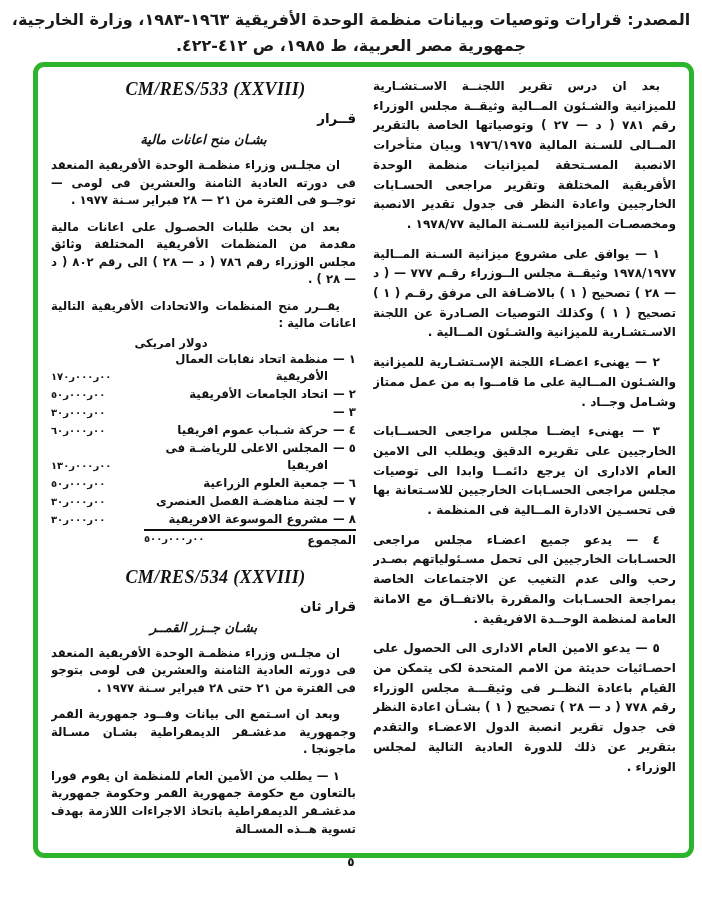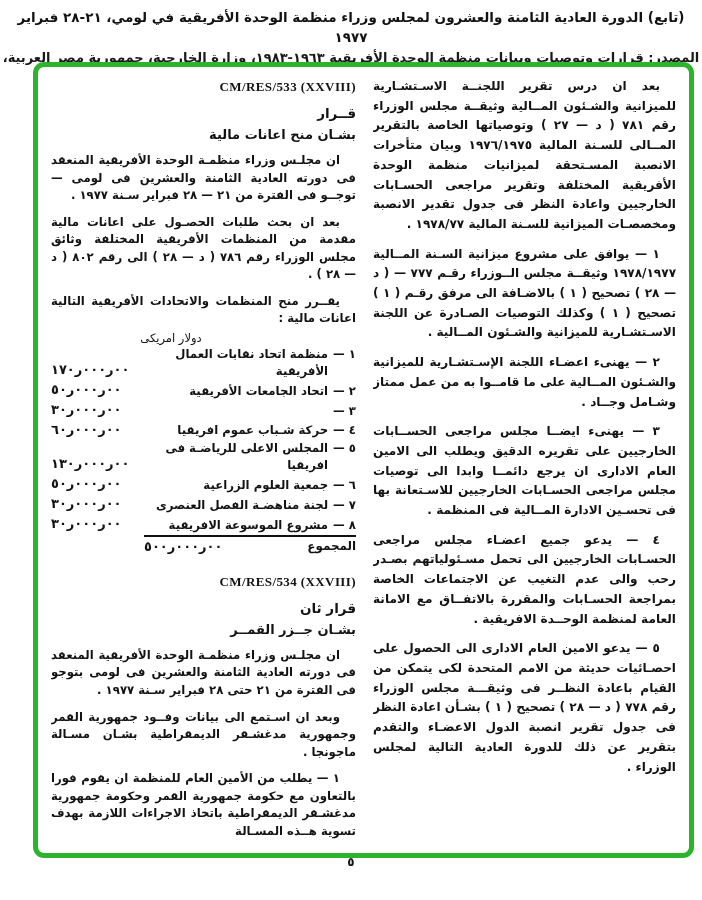--- a/index.html
+++ b/index.html
@@ -12,21 +12,21 @@
     overflow:hidden;
   }
   
   .page-header{
     direction:rtl;
     text-align:center;
     padding-top:7px;
     font-weight:bold;
   }
   .page-header .h1{font-size:13.5px;letter-spacing:0;line-height:1.5;}
-  .page-header .h2{font-size:13px;line-height:1.6;color:#1a1a1a;}
+  .page-header .h2{font-size:16px;line-height:1.6;color:#1a1a1a;}
   
   .green-box{
     position:absolute;
     left:33px;top:62px;
     width:625px;height:770px;
     border:5px solid #2db42d;
     border-radius:11px;
     background:#ffffff;
     padding:10px 13px 6px 13px;
     box-sizing:content-box;
@@ -46,66 +46,68 @@
     text-align:justify;
     font-size:12.1px;
     font-weight:bold;
     line-height:1.63;
     margin:0 0 10px 0;
     text-indent:16px;
   }
   .col-left .ar-par{font-size:11.7px;line-height:1.5;margin-bottom:9px;}
   .res-code{
     direction:ltr;
-    text-align:right;
+    text-align:center;
     padding-left:24px;
     font-family:"Liberation Serif","DejaVu Serif",serif;
     font-weight:bold;
-    font-size:13px;
+    font-size:18px;
     letter-spacing:.4px;
     margin:2px 0 10px 0;
+    font-style:italic;
   }
   .res-title{
     direction:rtl;text-align:right;
     font-size:13.5px;font-weight:bold;
     margin:6px 0 6px 0;
   }
   .res-subtitle{
-    direction:rtl;
+    direction:rtl;text-align:center;
     font-size:13px;font-weight:bold;
     margin:0 0 10px 0;
+    font-style:italic;
   }
   
   .currency-label{
     direction:rtl;
     width:210px;
     margin-left:auto;  
     margin-right:80px;
     text-align:center;
-    font-size:11.5px;font-weight:normal;
+    font-size:11.5px;font-weight:bold;
     margin-bottom:1px;
   }
   .grants{direction:rtl;margin-bottom:2px;}
   .grant-row{
     display:flex;
     align-items:flex-end;
     justify-content:space-between;
     font-size:11.7px;font-weight:bold;
     line-height:1.45;
     margin-bottom:1px;
   }
   .grant-name-wrap{display:flex;gap:5px;max-width:215px;}
   .grant-num{white-space:nowrap;}
   .amount{
     direction:ltr;
     unicode-bidi:bidi-override;
     display:inline-block;
     width:80px;
     text-align:left;
-    font-size:13px;font-weight:bold;
+    font-size:10px;font-weight:bold;
     white-space:nowrap;
   }
   .total-row{
     width:212px;
     margin-left:auto;margin-right:0;
     display:flex;
     justify-content:space-between;
     border-top:2px solid #111;
     padding-top:2px;
     font-size:11.9px;font-weight:bold;
@@ -121,21 +123,20 @@
     font-size:12px;font-weight:bold;
     direction:rtl;
   }
 </style>
 </head>
 <body>
 
 <div class="page">
 
   <div class="page-header">
-    <div class="h1">(تابع) الدورة العادية الثامنة والعشرون لمجلس وزراء منظمة الوحدة الأفريقية في لومي، ٢١-٢٨ فبراير ١٩٧٧</div>
     <div class="h2">المصدر: قرارات وتوصيات وبيانات منظمة الوحدة الأفريقية ١٩٦٣-١٩٨٣، وزارة الخارجية، جمهورية مصر العربية، ط ١٩٨٥، ص ٤١٢-٤٢٢.</div>
   </div>
 
   <div class="green-box">
     <div class="columns">
 
       <div class="col col-right">
         <p class="ar-par">بعد ان درس تقرير اللجنــة الاسـتشـارية للميزانية والشـئون المــالية وثيقــة مجلس الوزراء رقم ٧٨١ ( د — ٢٧ ) وتوصياتها الخاصة بالتقرير المــالى للسـنة المالية ١٩٧٦/١٩٧٥ وبيان متأخرات الانصبة المسـتحقة لميزانيات منظمة الوحدة الأفريقية المختلفة وتقرير مراجعى الحسـابات الخارجيين واعادة النظر فى جدول تقدير الانصبة ومخصصـات الميزانية للسـنة المالية ١٩٧٨/٧٧ .</p>
         <p class="ar-par">١ — يوافق على مشروع ميزانية السـنة المــالية ١٩٧٨/١٩٧٧ وثيقــة مجلس الــوزراء رقـم ٧٧٧ — ( د — ٢٨ ) تصحيح ( ١ ) بالاضـافة الى مرفق رقـم ( ١ ) تصحيح ( ١ ) وكذلك التوصيات الصـادرة عن اللجنة الاسـتشـارية للميزانية والشـئون المــالية .</p>
         <p class="ar-par">٢ — يهنىء اعضـاء اللجنة الإسـتشـارية للميزانية والشـئون المــالية على ما قامــوا به من عمل ممتاز وشـامل وجــاد .</p>

